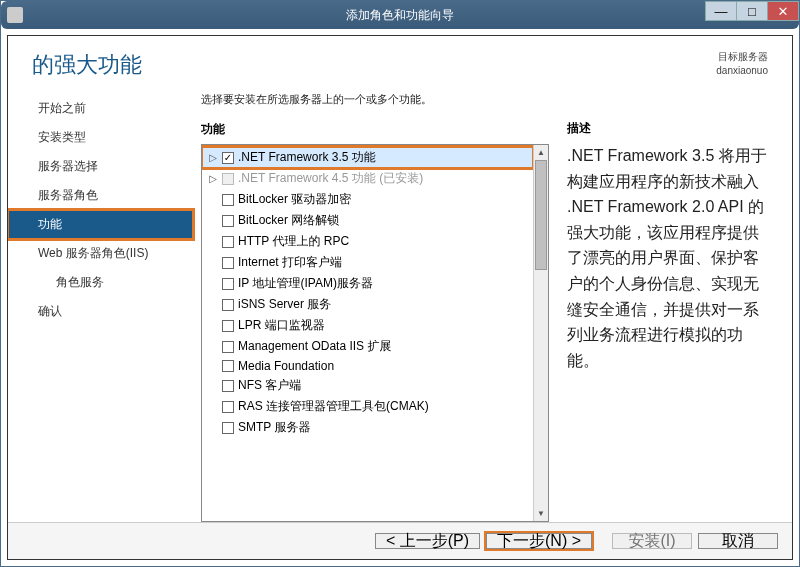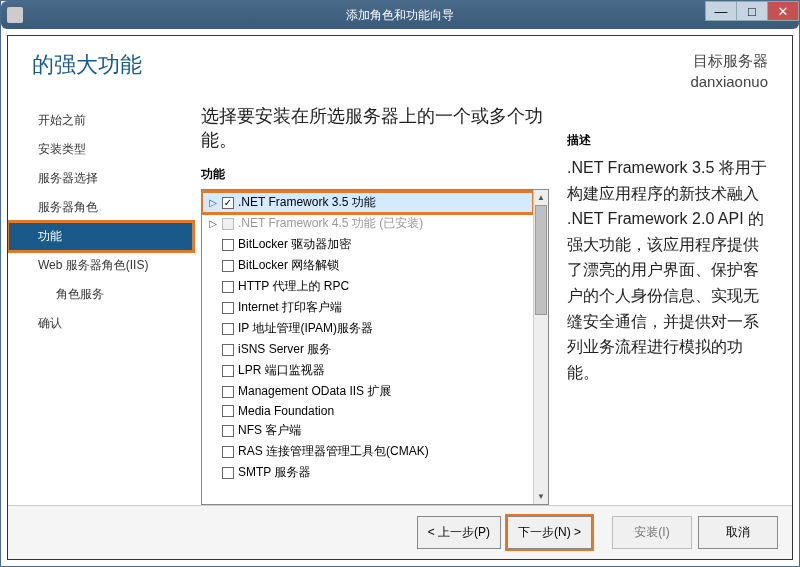--- a/index.html
+++ b/index.html
@@ -77,21 +77,21 @@
     display: flex;
     justify-content: space-between;
     align-items: flex-start;
   }
   .page-title {
     font-size: 22px;
     color: #1a5a8a;
   }
   .srvblock {
     text-align: right;
-    font-size: 15px;
+    font-size: 10px;
     color: #444;
     line-height: 1.4;
   }
   .body {
     flex: 1;
     display: flex;
     overflow: hidden;
   }
   .sidebar {
     width: 185px;
@@ -113,21 +113,21 @@
     flex: 1;
     padding: 0 20px 0 8px;
     display: flex;
     gap: 18px;
     overflow: hidden;
   }
   .left-col { flex: 1; display: flex; flex-direction: column; overflow: hidden; }
   .right-col { width: 205px; }
   .instruction {
     padding: 2px 0 14px 0;
-    font-size: 18px;
+    font-size: 11px;
     color: #222;
   }
   .section-label {
     font-weight: bold;
     font-size: 12px;
     margin-bottom: 6px;
   }
   .tree-wrap {
     border: 1px solid #888;
     flex: 1;
@@ -196,24 +196,24 @@
   .footer {
     border-top: 1px solid #ccc;
     padding: 10px 14px;
     display: flex;
     justify-content: flex-end;
     gap: 6px;
     background: #f5f5f5;
   }
   .btn {
     min-width: 80px;
-    height: 33px;
+    height: 16px;
     border: 1px solid #888;
     background: #f0f0f0;
-    font-size: 12px;
+    font-size: 16px;
     padding: 0 10px;
     display: inline-flex;
     align-items: center;
     justify-content: center;
     cursor: pointer;
   }
   .btn.disabled { color: #737373; border-color: #bbb; }
   .hl-orange { outline: 3px solid #e07a2a; outline-offset: -1px; }
   .hl-orange-thin { outline: 2px solid #e07a2a; outline-offset: 0; }
 </style>

